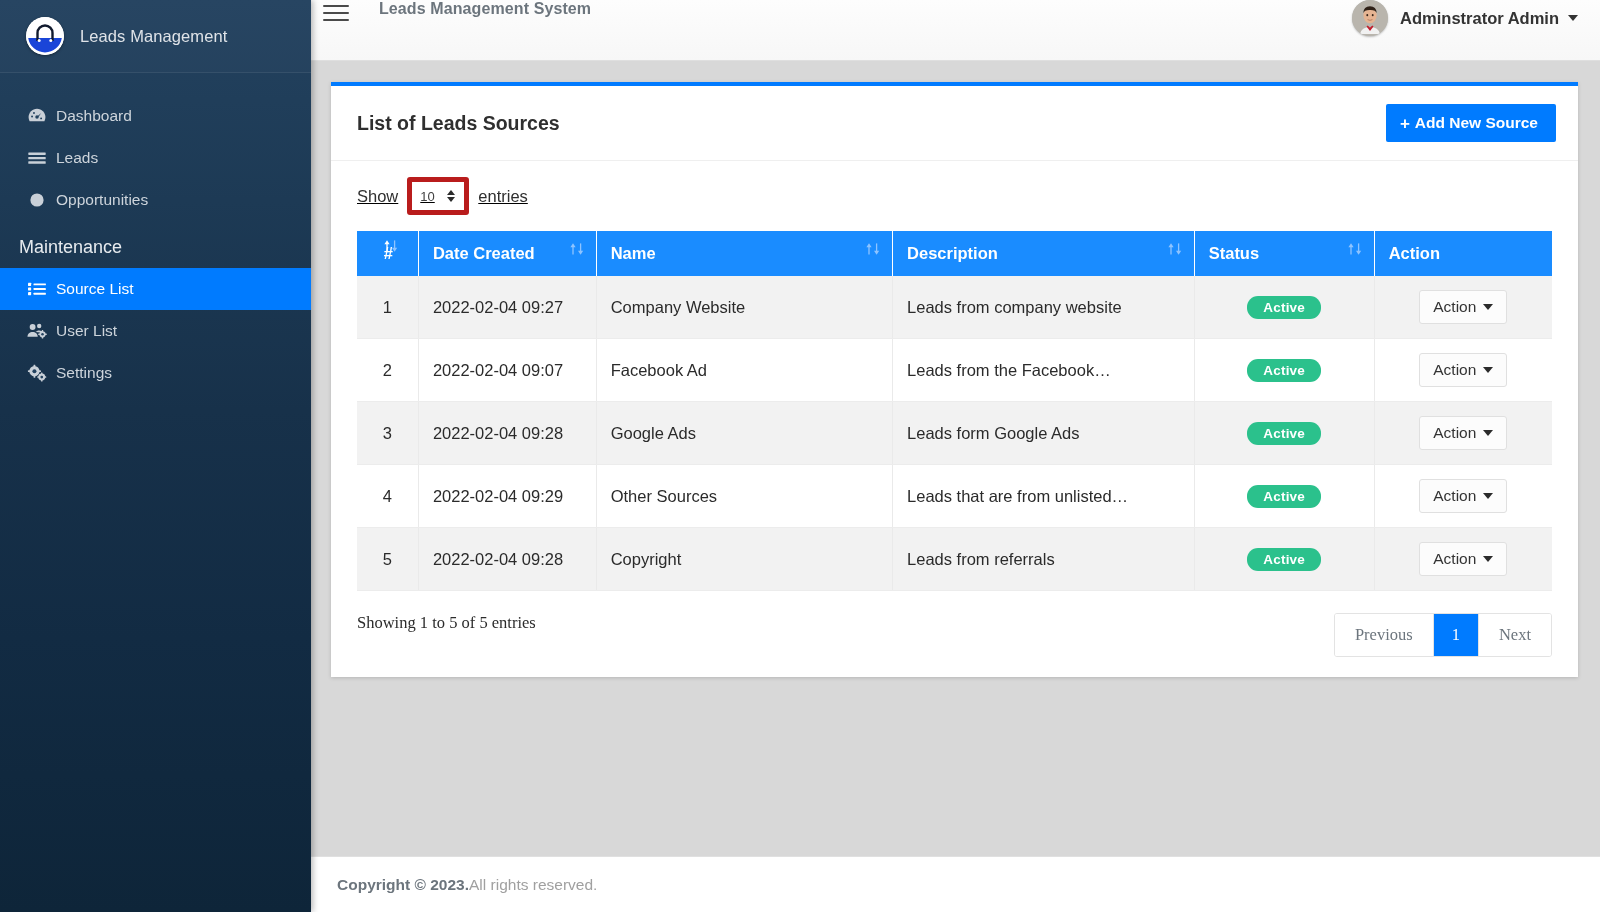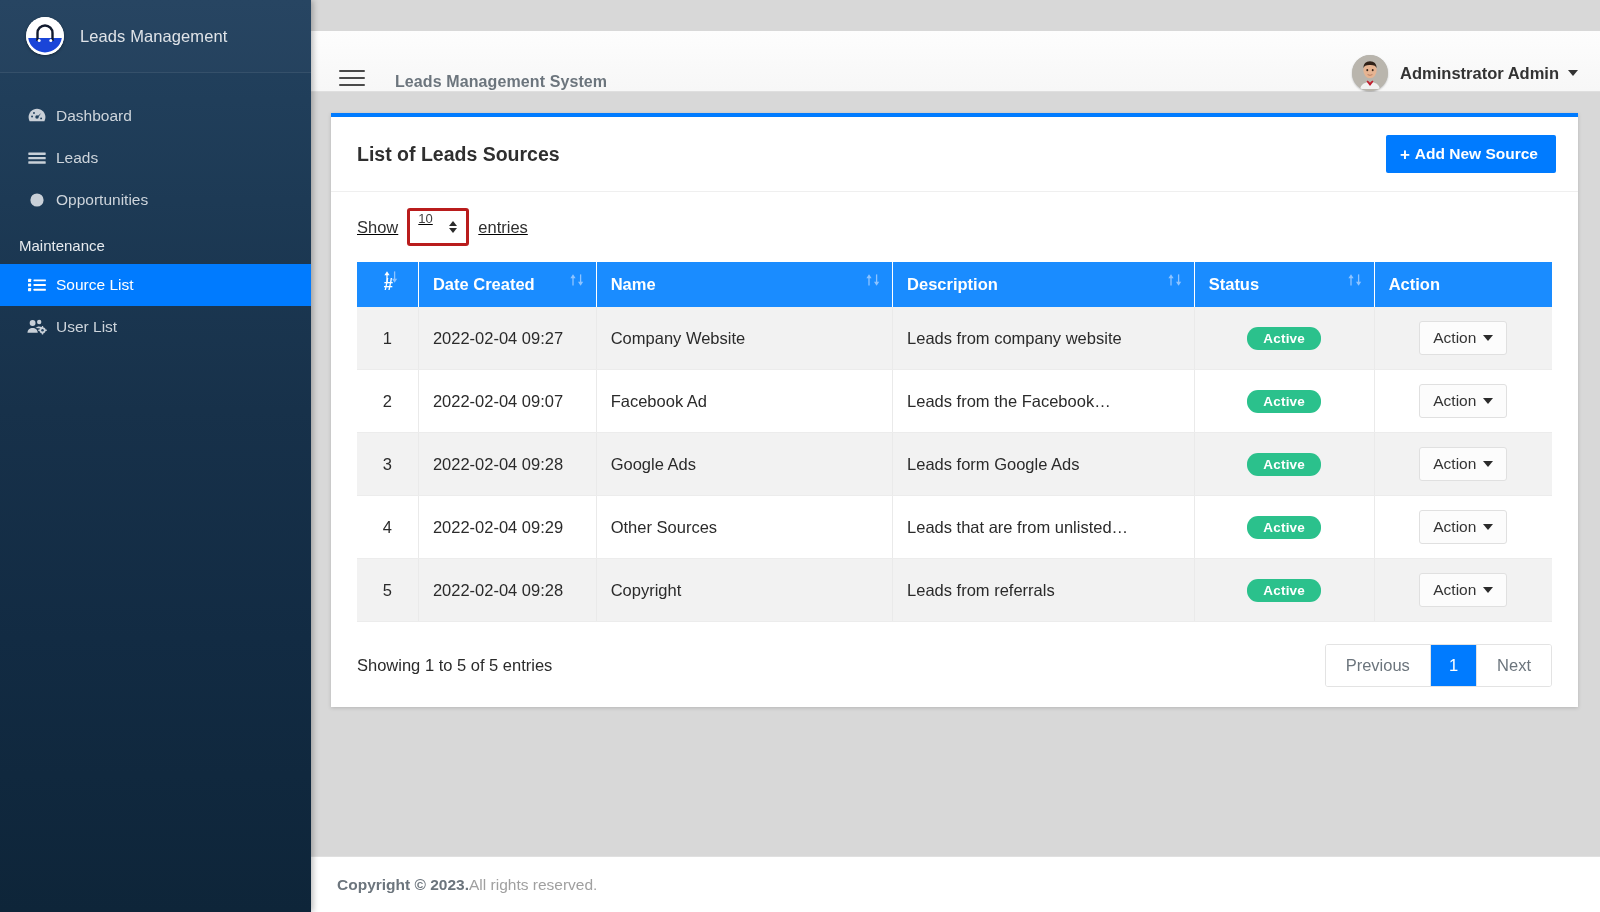--- a/index.html
+++ b/index.html
@@ -78,43 +78,42 @@
   }
   .nav-item .nav-label { }
   .nav-item.active {
     background: #007bff;
     color: #ffffff;
   }
   .nav-item.active .nav-icon { color: #ffffff; }
 
   .nav-heading {
     color: #e7ebef;
-    font-size: 15px;
+    font-size: 18px;
     padding: 16px 0 10px 19px;
   }
 
   
   .main {
     flex: 1 1 auto;
     height: 912px;
     display: flex;
     flex-direction: column;
     background: #d8d8d8;
     min-width: 0;
   }
 
   .topbar {
     height: 61px;
     flex: 0 0 61px;
     background: linear-gradient(to bottom, #fdfdfd 0%, #f7f7f7 100%);
     border-bottom: 1px solid #dfdfdf;
     display: flex;
-    align-items: flex-end;
-    padding: 0 22px 0 28px;
-    margin-top: 31px;
+    align-items: flex-start;
+    padding: 0 22px 0 12px;
   }
   .hamburger {
     width: 26px; height: 26px;
     display: flex; flex-direction: column; justify-content: center; gap: 5px;
     cursor: pointer;
   }
   .hamburger span {
     display: block; height: 2px; background: #4a4a4a; border-radius: 1px;
   }
   .topbar-title {
@@ -198,27 +197,27 @@
     align-items: center;
     margin-bottom: 16px;
     text-decoration: underline;
   }
   .length-wrap {
     display: flex; align-items: center; gap: 9px;
     font-size: 16.5px; color: #2f2f2f;
   }
   .length-select {
     position: relative;
-    border: 3px solid #b91c1c;
+    border: 5px solid #b91c1c;
     border-radius: 3px;
     background: #ffffff;
     height: 38px;
     width: 62px;
     display: flex;
-    align-items: flex-start;
+    align-items: center;
     padding: 0 8px;
     cursor: pointer;
   }
   .length-select .len-val { font-size: 13px; color: #414141; }
   .len-arrows {
     position: absolute; right: 9px; top: 50%;
     transform: translateY(-50%);
     display: flex; flex-direction: column; gap: 2px;
   }
   .len-arrows i { display: block; width: 0; height: 0; }
@@ -315,22 +314,23 @@
   .btn-action .caret {
     width: 0; height: 0;
     border-left: 5px solid transparent;
     border-right: 5px solid transparent;
     border-top: 6px solid #2b2b2b;
   }
 
   
   .table-footer {
     display: flex;
-    align-items: center;
+    align-items: flex-start;
     padding-top: 22px;
+    font-family: Liberation Serif, serif;
   }
   .dt-info { font-size: 16.5px; color: #2b2b2b; }
   .pagination {
     margin-left: auto;
     display: flex;
     border: 1px solid #e3e3e3;
     border-radius: 3px;
     overflow: hidden;
     background: #ffffff;
   }
@@ -450,20 +450,39 @@
             <circle cx="18" cy="15.6" r="1.4" fill="#23425f"></circle>
             <rect x="17.25" y="10.9" width="1.5" height="2.1" rx="0.4"></rect>
             <rect x="17.25" y="18.2" width="1.5" height="2.1" rx="0.4"></rect>
             <rect x="13.3" y="14.85" width="2.1" height="1.5" rx="0.4"></rect>
             <rect x="20.6" y="14.85" width="2.1" height="1.5" rx="0.4"></rect>
           </svg>
         </span>
         <span class="nav-label">User List</span>
       </div>
 
+      <div class="nav-item">
+        <span class="nav-icon">
+          <svg width="22" height="22" viewBox="0 0 24 24" fill="currentColor" class="ico">
+            <circle cx="9.2" cy="10" r="5.6"></circle>
+            <circle cx="9.2" cy="10" r="2.2" fill="#23425f"></circle>
+            <rect x="8.2" y="2.9" width="2" height="2.8" rx="0.5"></rect>
+            <rect x="8.2" y="14.3" width="2" height="2.8" rx="0.5"></rect>
+            <rect x="2.1" y="9" width="2.8" height="2" rx="0.5"></rect>
+            <rect x="13.5" y="9" width="2.8" height="2" rx="0.5"></rect>
+            <circle cx="17.2" cy="16.4" r="3.8"></circle>
+            <circle cx="17.2" cy="16.4" r="1.5" fill="#23425f"></circle>
+            <rect x="16.4" y="11.5" width="1.6" height="2.1" rx="0.4"></rect>
+            <rect x="16.4" y="19.2" width="1.6" height="2.1" rx="0.4"></rect>
+            <rect x="12.3" y="15.6" width="2.1" height="1.6" rx="0.4"></rect>
+            <rect x="20" y="15.6" width="2.1" height="1.6" rx="0.4"></rect>
+          </svg>
+        </span>
+        <span class="nav-label">Settings</span>
+      </div>
 
     </nav>
   </aside>
 
   <div class="main">
 
     <header class="topbar">
       <div class="hamburger">
         <span></span>
           <span></span>

